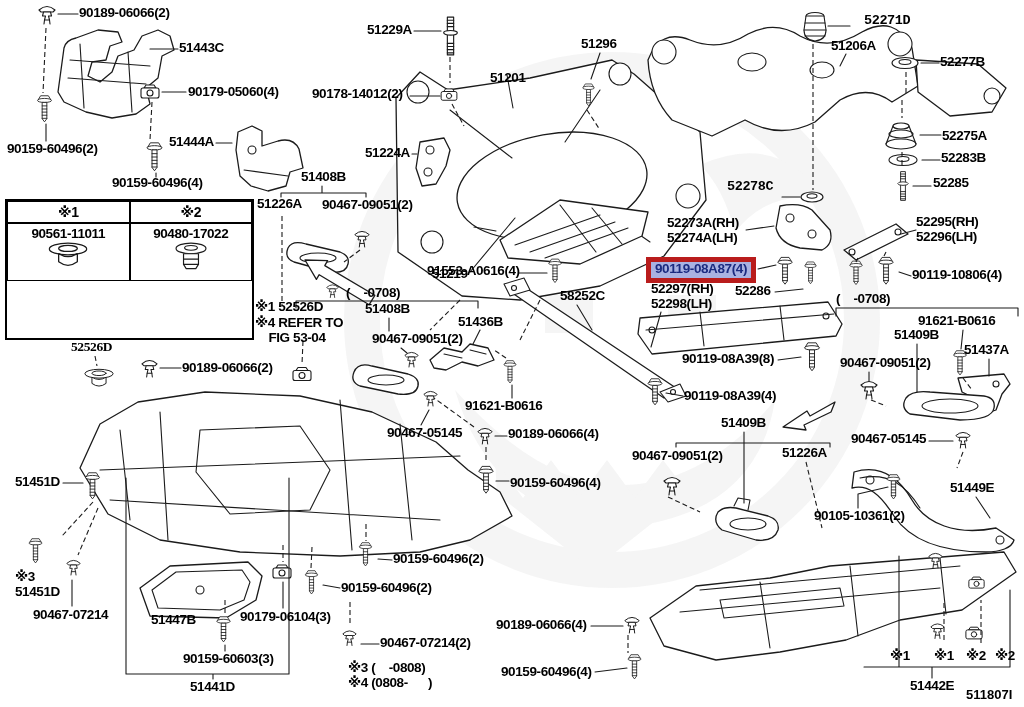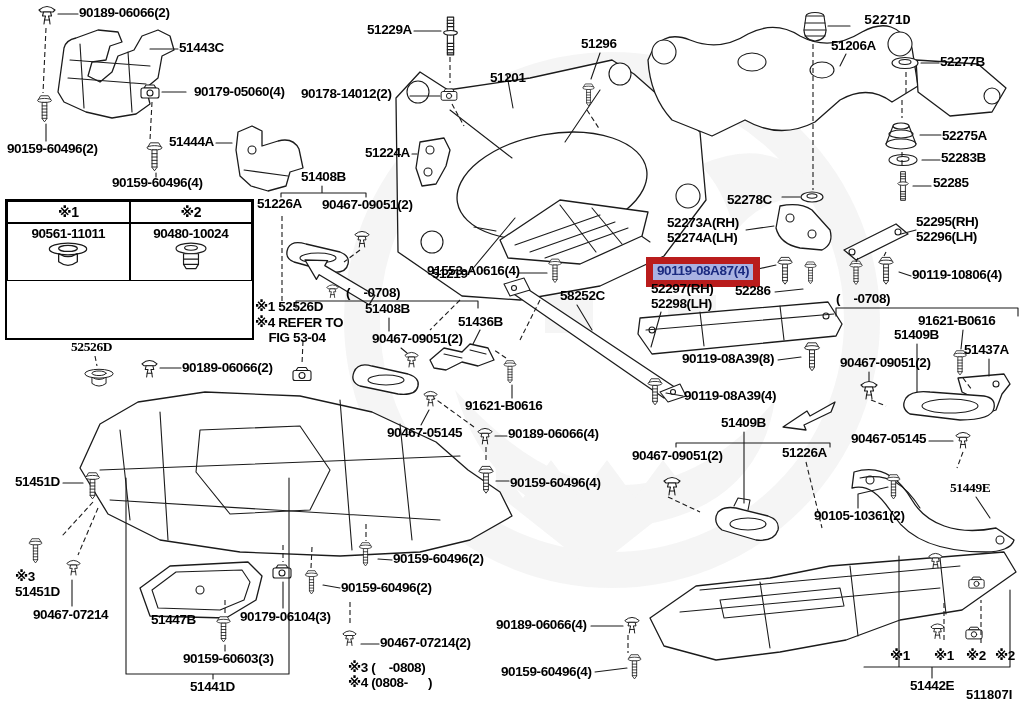--- a/index.html
+++ b/index.html
@@ -6,21 +6,21 @@
   #canvas{position:relative;width:1024px;height:707px;background:#fff;overflow:hidden;
           font-family:"Liberation Sans","DejaVu Sans",sans-serif;}
   #art{position:absolute;left:0;top:0;}
   .ln{fill:none;stroke:#1b1b1b;stroke-width:1.3;stroke-linejoin:round;stroke-linecap:round;}
   .pt{fill:#ffffff;stroke:#1b1b1b;stroke-width:1.3;stroke-linejoin:round;}
   .dsh{fill:none;stroke:#1b1b1b;stroke-width:1.1;stroke-dasharray:5 3;}
   .thin{stroke-width:1.1;}
   .wm{opacity:0.55;}
   .lbl{position:absolute;font-weight:bold;font-size:13.5px;line-height:1.1;
        letter-spacing:-0.4px;color:#000;white-space:pre;}
-  .lbl.hl{background:#a9b2e2;border:7px solid #b91c1c;color:#1b2a80;padding:0 4px 1px 4px;
+  .lbl.hl{background:#a9b2e2;border:5px solid #b91c1c;color:#1b2a80;padding:0 4px 1px 4px;
           margin-left:-6px;margin-top:-3px;}
   .lbl.fig{font-size:13px;letter-spacing:0;}
   .spec-table{position:absolute;left:5px;top:199px;width:245px;height:137px;
       border:2px solid #000;display:grid;grid-template-columns:1fr 1fr;grid-template-rows:22px 1fr 1fr;
       background:#fff;}
   .tcell{border:1px solid #000;display:flex;flex-direction:column;align-items:center;
       justify-content:flex-start;font-weight:bold;font-size:13.5px;letter-spacing:-0.4px;}
   .tcell.th{justify-content:center;font-size:14px;}
   .tcell .pn{margin-top:2px;}
   .tcell svg{display:block;margin-top:1px;}
@@ -369,49 +369,49 @@
 <div class="spec-table">
   <div class="tcell th">※1</div>
   <div class="tcell th">※2</div>
   <div class="tcell td">
     <div class="pn">90561-11011</div>
     <svg width="40" height="28" viewBox="0 0 34 24">
           <use href="#sym-grommet"></use>
         </svg>
   </div>
   <div class="tcell td">
-    <div class="pn">90480-10024</div>
+    <div class="pn">90480-17022</div>
     <svg width="32" height="32" viewBox="0 0 30 30">
           <use href="#sym-plug"></use>
         </svg>
   </div>
 </div>
 
 <div id="label-layer" style="position:absolute;left:0;top:0;width:100%;height:100%;">
       <div class="lbl" style="left: 79px; top: 6px;">90189-06066(2)</div>
       <div class="lbl" style="left: 179px; top: 41px;">51443C</div>
-      <div class="lbl" style="left: 188px; top: 85px; margin-left: 6px;">90179-05060(4)</div>
-      <div class="lbl" style="left: 301px; top: 87px;">90178-14012(2)</div>
+      <div class="lbl" style="left: 188px; top: 85px;">90179-05060(4)</div>
+      <div class="lbl" style="left: 312px; top: 87px;">90178-14012(2)</div>
       <div class="lbl" style="left: 7px; top: 142px;">90159-60496(2)</div>
       <div class="lbl" style="left: 169px; top: 135px;">51444A</div>
       <div class="lbl" style="left: 112px; top: 176px;">90159-60496(4)</div>
       <div class="lbl" style="left: 301px; top: 170px;">51408B</div>
       <div class="lbl" style="left: 367px; top: 23px;">51229A</div>
       <div class="lbl" style="left: 490px; top: 59px; margin-top: 12px;">51201</div>
       <div class="lbl" style="left: 581px; top: 37px;">51296</div>
       <div class="lbl" style="left: 365px; top: 146px;">51224A</div>
       <div class="lbl" style="left: 257px; top: 197px;">51226A</div>
       <div class="lbl" style="left: 322px; top: 198px;">90467-09051(2)</div>
       <div class="lbl" style="left: 864px; top: 14px; font-family: Liberation Mono, monospace;">52271D</div>
       <div class="lbl" style="left: 831px; top: 39px;">51206A</div>
       <div class="lbl" style="left: 940px; top: 55px;">52277B</div>
       <div class="lbl" style="left: 942px; top: 129px;">52275A</div>
       <div class="lbl" style="left: 941px; top: 151px;">52283B</div>
       <div class="lbl" style="left: 933px; top: 176px;">52285</div>
-      <div class="lbl" style="left: 727px; top: 193px;">52278C</div>
+      <div class="lbl" style="left: 727px; top: 180px; font-family: Liberation Mono, monospace;">52278C</div>
       <div class="lbl" style="left: 667px; top: 216px;">52273A(RH)
 52274A(LH)</div>
       <div class="lbl" style="left: 916px; top: 215px;">52295(RH)
 52296(LH)</div>
       <div class="lbl" style="left: 912px; top: 268px;">90119-10806(4)</div>
       <div class="lbl hl" style="left: 652px; top: 260px;">90119-08A87(4)</div>
       <div class="lbl" style="left: 651px; top: 282px;">52297(RH)
 52298(LH)</div>
       <div class="lbl" style="left: 735px; top: 284px;">52286</div>
       <div class="lbl" style="left: 836px; top: 292px;">(    -0708)</div>
@@ -433,21 +433,21 @@
       <div class="lbl" style="left: 465px; top: 399px;">91621-B0616</div>
       <div class="lbl" style="left: 387px; top: 426px;">90467-05145</div>
       <div class="lbl" style="left: 508px; top: 427px;">90189-06066(4)</div>
       <div class="lbl" style="left: 510px; top: 476px;">90159-60496(4)</div>
       <div class="lbl" style="left: 682px; top: 352px;">90119-08A39(8)</div>
       <div class="lbl" style="left: 684px; top: 389px;">90119-08A39(4)</div>
       <div class="lbl" style="left: 721px; top: 416px;">51409B</div>
       <div class="lbl" style="left: 632px; top: 449px;">90467-09051(2)</div>
       <div class="lbl" style="left: 782px; top: 446px;">51226A</div>
       <div class="lbl" style="left: 814px; top: 509px;">90105-10361(2)</div>
-      <div class="lbl" style="left: 950px; top: 481px; font-family: Liberation Serif, serif;">51449E</div>
+      <div class="lbl" style="left: 950px; top: 481px;">51449E</div>
       <div class="lbl" style="left: 71px; top: 340px; font-family: Liberation Serif, serif;">52526D</div>
       <div class="lbl" style="left: 182px; top: 361px;">90189-06066(2)</div>
       <div class="lbl" style="left: 15px; top: 475px;">51451D</div>
       <div class="lbl" style="left: 15px; top: 570px;">※3
 51451D</div>
       <div class="lbl" style="left: 33px; top: 608px;">90467-07214</div>
       <div class="lbl" style="left: 151px; top: 613px;">51447B</div>
       <div class="lbl" style="left: 240px; top: 610px;">90179-06104(3)</div>
       <div class="lbl" style="left: 183px; top: 652px;">90159-60603(3)</div>
       <div class="lbl" style="left: 190px; top: 680px;">51441D</div>

